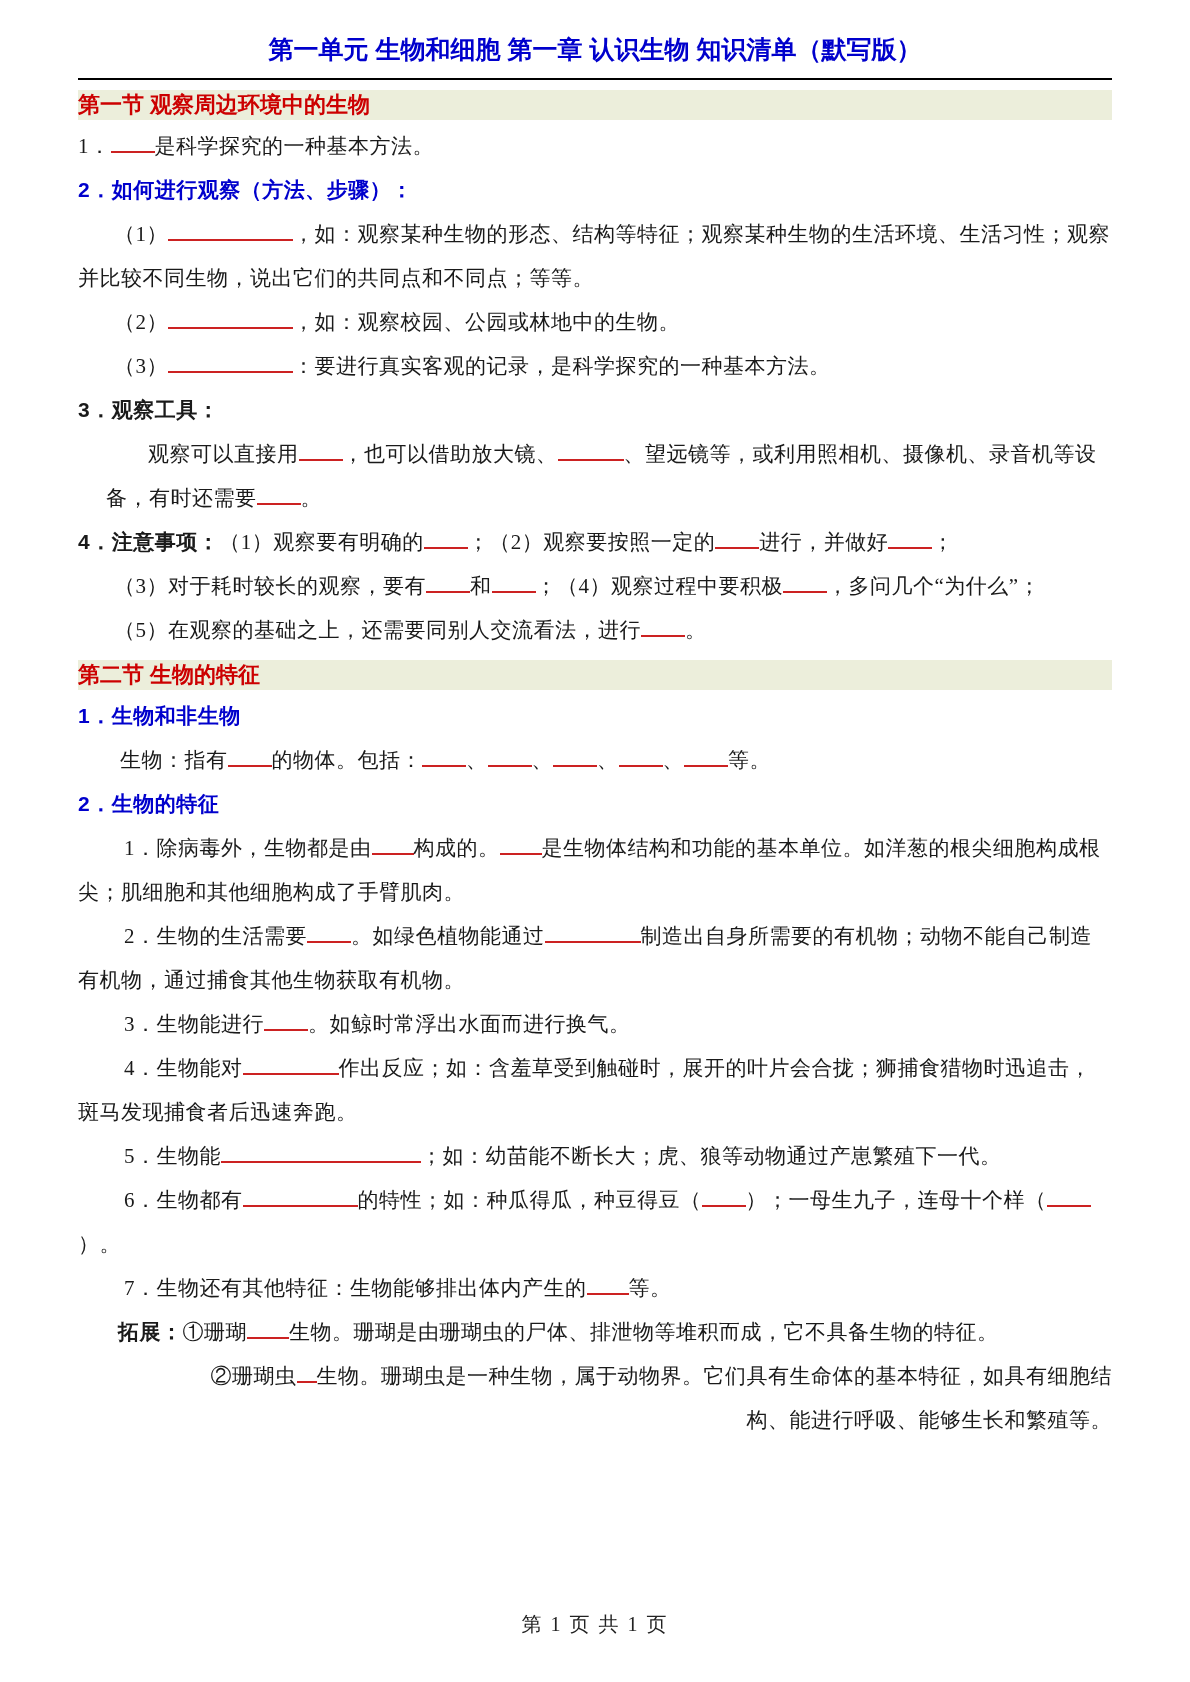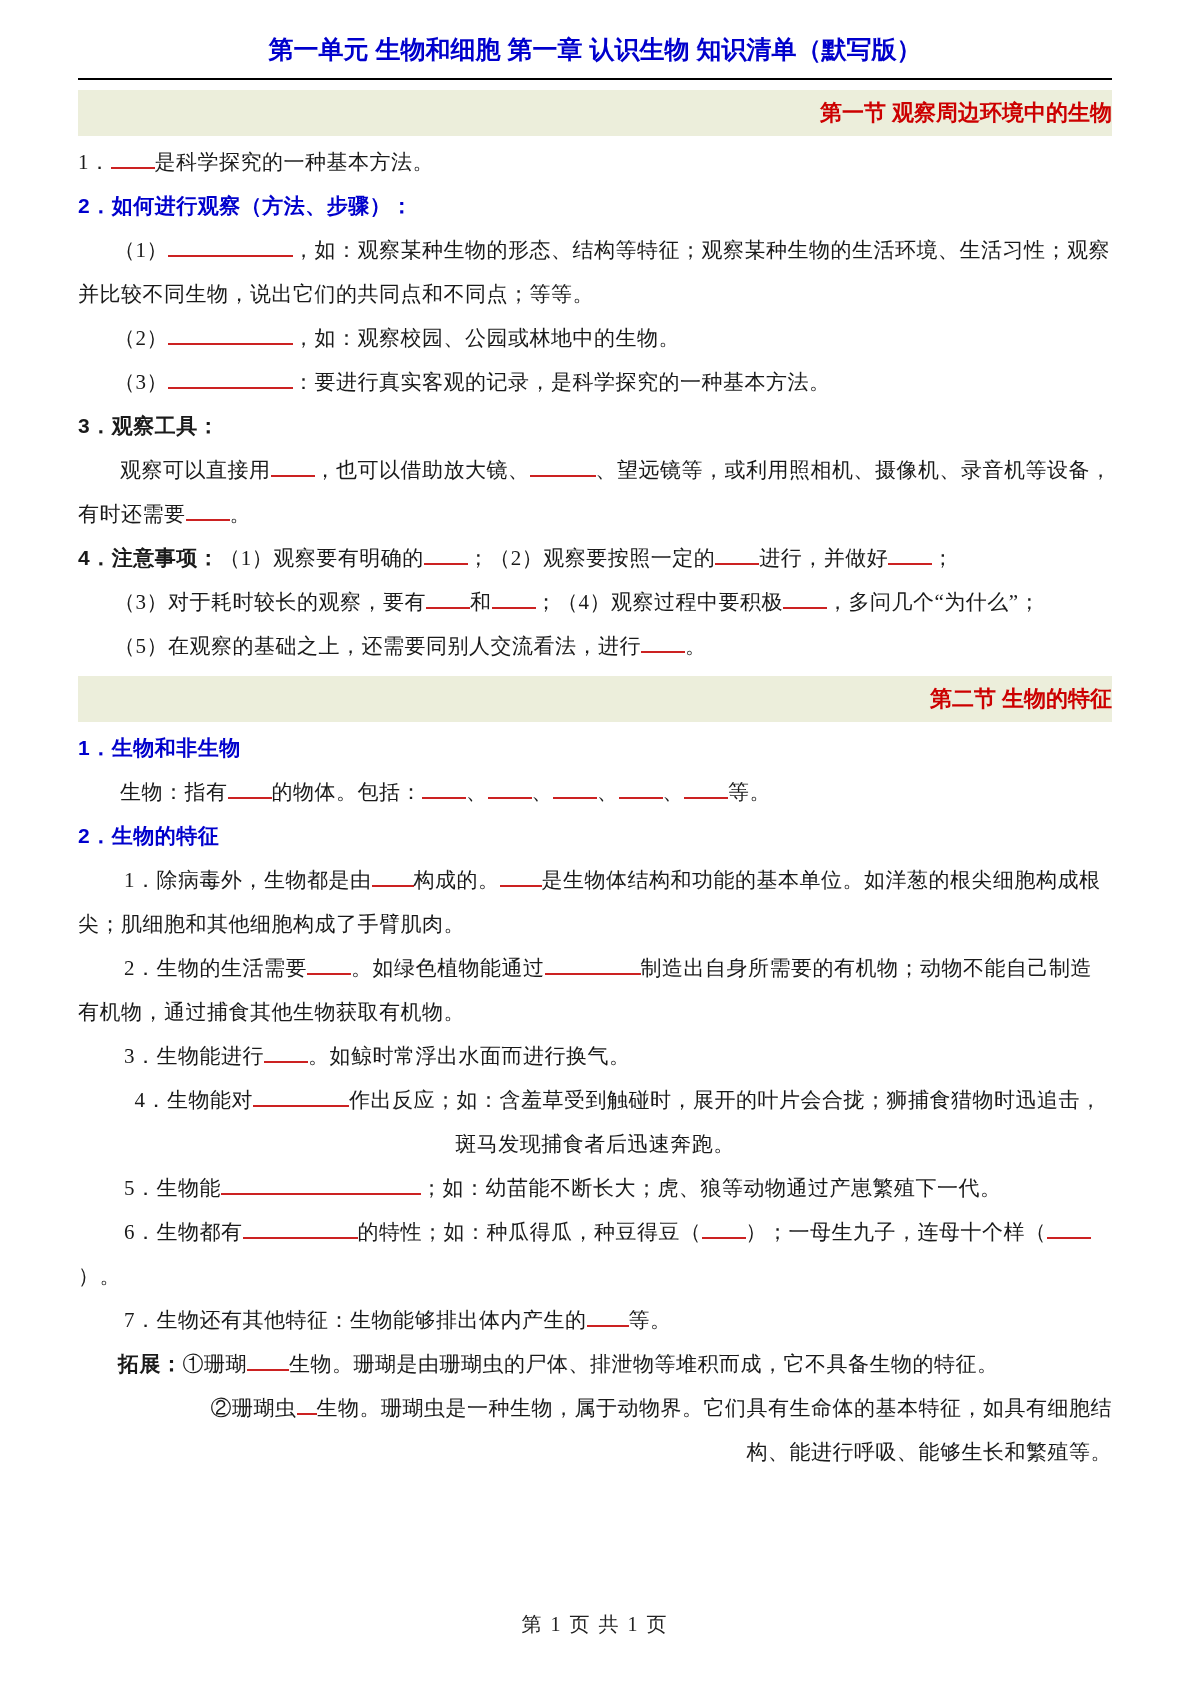--- a/index.html
+++ b/index.html
@@ -25,22 +25,22 @@
     line-height: 34px;
     margin-top: 8px;
   }
   .title-rule {
     border: none;
     border-top: 2px solid #000;
     margin: 12px 0 10px 0;
   }
   .section-bar {
     background: var(--bar_bg, #eceedb);
-    text-align: right;
-    padding: 8px 0;
+    text-align: left;
+    padding: 0 0;
     margin: 8px 0 4px 0;
   }
   .section-bar span {
     color: var(--section_red, #cc0000);
     font-family: "Liberation Sans", sans-serif;
     font-weight: bold;
     font-size: 22px;
   }
   .para {
     font-size: 21px;
@@ -83,32 +83,32 @@
   <div class="doc-title">第一单元 生物和细胞 第一章 认识生物 知识清单（默写版）</div>
   <hr class="title-rule">
   <div>
       <div class="section-bar"><span>第一节 观察周边环境中的生物</span></div>
       <div class="para"><span>1．</span><span class="blank" style="width: 44px;"></span><span>是科学探究的一种基本方法。</span></div>
       <div class="para blue"><span>2．如何进行观察（方法、步骤）：</span></div>
       <div class="para" style="text-indent: 36px;"><span>（1）</span><span class="blank" style="width: 125px;"></span><span>，如：观察某种生物的形态、结构等特征；观察某种生物的生活环境、生活习性；观察并比较不同生物，说出它们的共同点和不同点；等等。</span></div>
       <div class="para" style="text-indent: 36px;"><span>（2）</span><span class="blank" style="width: 125px;"></span><span>，如：观察校园、公园或林地中的生物。</span></div>
       <div class="para" style="text-indent: 36px;"><span>（3）</span><span class="blank" style="width: 125px;"></span><span>：要进行真实客观的记录，是科学探究的一种基本方法。</span></div>
       <div class="para boldblack"><span>3．观察工具：</span></div>
-      <div class="para" style="text-indent: 42px;"><span>观察可以直接用</span><span class="blank" style="width: 44px;"></span><span>，也可以借助放大镜、</span><span class="blank" style="width: 66px;"></span><span>、望远镜等，或利用照相机、摄像机、录音机等设备，有时还需要</span><span class="blank" style="width: 44px;"></span><span>。</span></div>
+      <div class="para" style="text-indent: 42px; margin-left: 28px;"><span>观察可以直接用</span><span class="blank" style="width: 44px;"></span><span>，也可以借助放大镜、</span><span class="blank" style="width: 66px;"></span><span>、望远镜等，或利用照相机、摄像机、录音机等设备，有时还需要</span><span class="blank" style="width: 44px;"></span><span>。</span></div>
       <div class="para"><span class="bold">4．注意事项：</span><span>（1）观察要有明确的</span><span class="blank" style="width: 44px;"></span><span>；（2）观察要按照一定的</span><span class="blank" style="width: 44px;"></span><span>进行，并做好</span><span class="blank" style="width: 44px;"></span><span>；</span></div>
       <div class="para" style="text-indent: 36px;"><span>（3）对于耗时较长的观察，要有</span><span class="blank" style="width: 44px;"></span><span>和</span><span class="blank" style="width: 44px;"></span><span>；（4）观察过程中要积极</span><span class="blank" style="width: 44px;"></span><span>，多问几个“为什么”；</span></div>
       <div class="para" style="text-indent: 36px;"><span>（5）在观察的基础之上，还需要同别人交流看法，进行</span><span class="blank" style="width: 44px;"></span><span>。</span></div>
       <div class="section-bar"><span>第二节 生物的特征</span></div>
       <div class="para blue"><span>1．生物和非生物</span></div>
       <div class="para" style="text-indent: 42px;"><span>生物：指有</span><span class="blank" style="width: 44px;"></span><span>的物体。包括：</span><span class="blank" style="width: 44px;"></span><span>、</span><span class="blank" style="width: 44px;"></span><span>、</span><span class="blank" style="width: 44px;"></span><span>、</span><span class="blank" style="width: 44px;"></span><span>、</span><span class="blank" style="width: 44px;"></span><span>等。</span></div>
       <div class="para blue"><span>2．生物的特征</span></div>
       <div class="para" style="text-indent: 46px;"><span>1．除病毒外，生物都是由</span><span class="blank" style="width: 42px;"></span><span>构成的。</span><span class="blank" style="width: 42px;"></span><span>是生物体结构和功能的基本单位。如洋葱的根尖细胞构成根尖；肌细胞和其他细胞构成了手臂肌肉。</span></div>
       <div class="para" style="text-indent: 46px;"><span>2．生物的生活需要</span><span class="blank" style="width: 44px;"></span><span>。如绿色植物能通过</span><span class="blank" style="width: 96px;"></span><span>制造出自身所需要的有机物；动物不能自己制造有机物，通过捕食其他生物获取有机物。</span></div>
       <div class="para" style="text-indent: 46px;"><span>3．生物能进行</span><span class="blank" style="width: 44px;"></span><span>。如鲸时常浮出水面而进行换气。</span></div>
-      <div class="para" style="text-indent: 46px; text-align: center;"><span>4．生物能对</span><span class="blank" style="width: 96px;"></span><span>作出反应；如：含羞草受到触碰时，展开的叶片会合拢；狮捕食猎物时迅追击，斑马发现捕食者后迅速奔跑。</span></div>
+      <div class="para" style="text-indent: 46px;"><span>4．生物能对</span><span class="blank" style="width: 96px;"></span><span>作出反应；如：含羞草受到触碰时，展开的叶片会合拢；狮捕食猎物时迅追击，斑马发现捕食者后迅速奔跑。</span></div>
       <div class="para" style="text-indent: 46px;"><span>5．生物能</span><span class="blank" style="width: 200px;"></span><span>；如：幼苗能不断长大；虎、狼等动物通过产崽繁殖下一代。</span></div>
       <div class="para" style="text-indent: 46px;"><span>6．生物都有</span><span class="blank" style="width: 115px;"></span><span>的特性；如：种瓜得瓜，种豆得豆（</span><span class="blank" style="width: 44px;"></span><span>）；一母生九子，连母十个样（</span><span class="blank" style="width: 44px;"></span><span>）。</span></div>
       <div class="para" style="text-indent: 46px;"><span>7．生物还有其他特征：生物能够排出体内产生的</span><span class="blank" style="width: 42px;"></span><span>等。</span></div>
       <div class="para" style="text-indent: 40px;"><span class="bold">拓展：</span><span>①珊瑚</span><span class="blank" style="width: 42px;"></span><span>生物。珊瑚是由珊瑚虫的尸体、排泄物等堆积而成，它不具备生物的特征。</span></div>
       <div class="para" style="text-indent: 50px; padding-left: 55px; text-align: right;"><span>②珊瑚虫</span><span class="blank" style="width: 20px;"></span><span>生物。珊瑚虫是一种生物，属于动物界。它们具有生命体的基本特征，如具有细胞结构、能进行呼吸、能够生长和繁殖等。</span></div>
     </div>
   <div class="footer">第 1 页 共 1 页</div>
 </div>
 
 </body></html>

